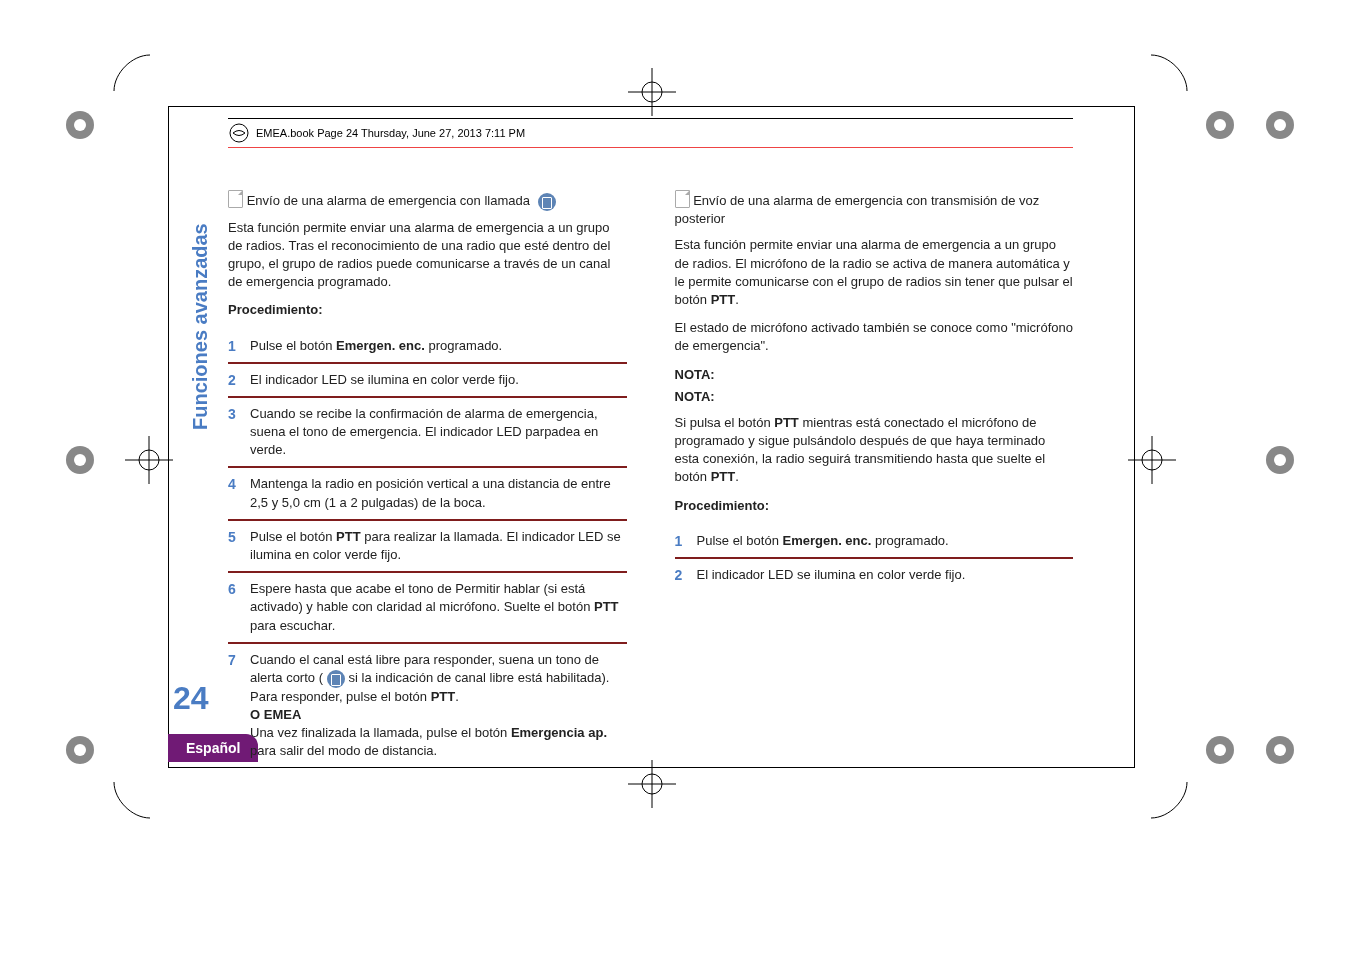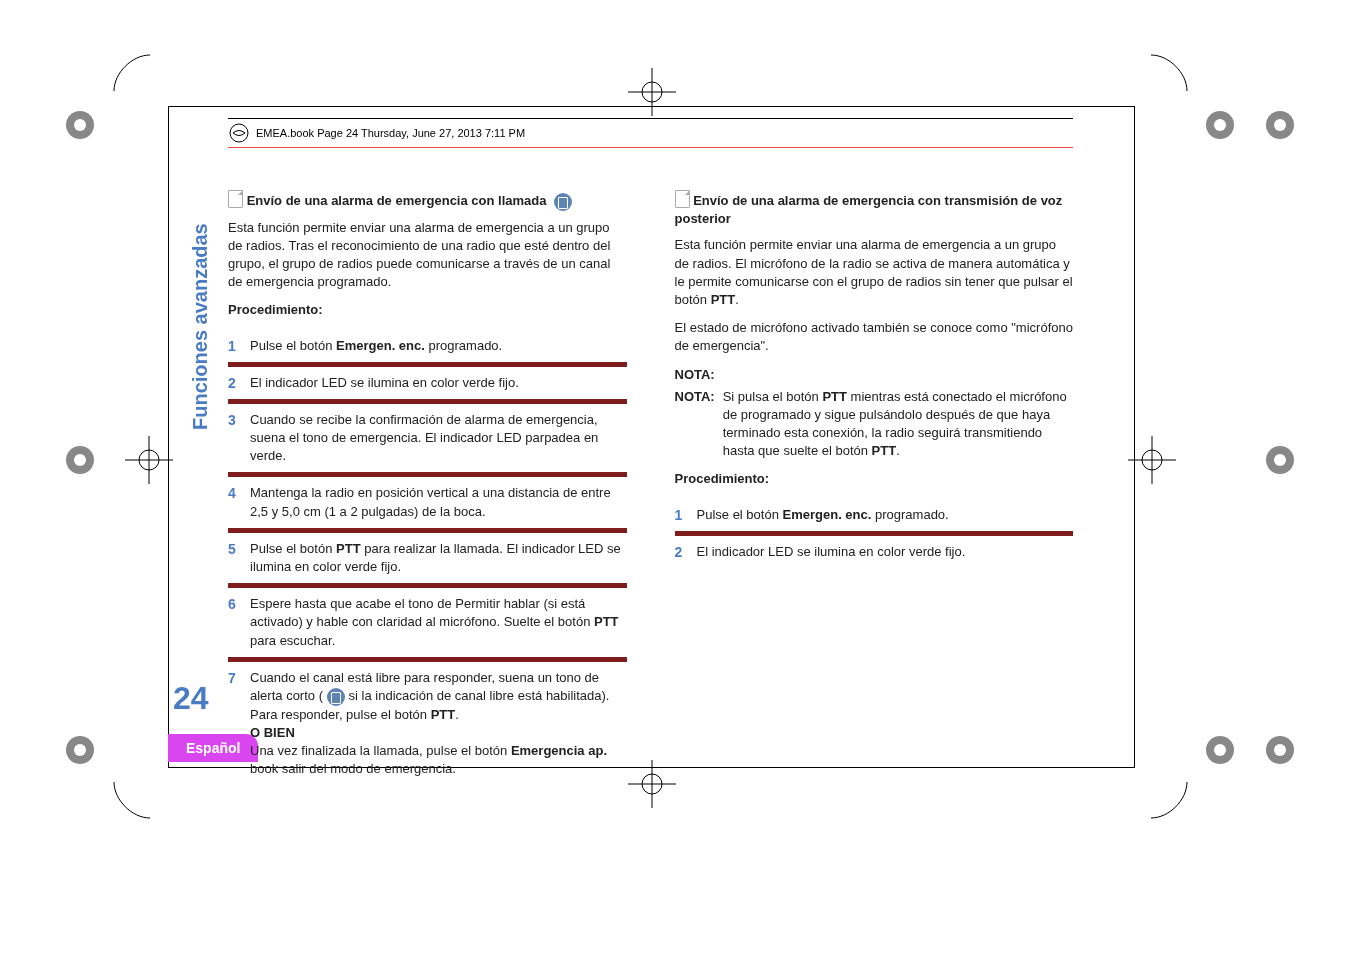--- a/index.html
+++ b/index.html
@@ -40,21 +40,21 @@
     top: 190px;
     width: 845px;
     display: flex;
     gap: 48px;
     font-size: 13px;
     color: #222;
     line-height: 1.4;
   }
   .col { flex: 1; }
   .hdg {
-    font-weight: bold;
+    font-weight: normal;
     margin: 0 0 8px 0;
   }
   .round-badge {
     display: inline-block;
     width: 18px;
     height: 18px;
     border-radius: 50%;
     background: #5d84b5;
     vertical-align: middle;
     position: relative;
@@ -73,33 +73,33 @@
   ol.proc {
     list-style: none;
     padding: 0;
     margin: 4px 0;
     counter-reset: step;
   }
   ol.proc li {
     counter-increment: step;
     padding: 7px 0 7px 22px;
     position: relative;
-    border-bottom: 5px solid #7f1d1d;
+    border-bottom: 2px solid #7f1d1d;
   }
   ol.proc li:last-child { border-bottom: none; }
   ol.proc li::before {
     content: counter(step);
     position: absolute;
     left: 0;
     top: 7px;
     color: #4a7cc3;
     font-weight: bold;
     font-size: 14px;
   }
-  .note-row { display: flex; gap: 8px; margin: 4px 0; }
+  .note-row { display: flex; gap: 8px; margin: 4px 0; flex-direction: column; }
   .note-label { font-weight: bold; white-space: nowrap; }
   .sidebar {
     position: absolute;
     left: 189px;
     top: 430px;
     transform: rotate(-90deg);
     transform-origin: left top;
     color: #4a7cc3;
     font-weight: bold;
     font-size: 20px;
@@ -112,21 +112,21 @@
     top: 680px;
     color: #4a7cc3;
     font-size: 32px;
     font-weight: bold;
     text-align: center;
   }
   .lang-tag {
     position: absolute;
     left: 168px;
     top: 734px;
-    background: #d946ef;
+    background: #701a75;
     color: #fff;
     font-weight: bold;
     font-size: 14px;
     padding: 6px 18px;
     border-radius: 0 12px 0 0;
   }
   .doc-icon {
     display: inline-block;
     width: 13px;
     height: 16px;
@@ -266,22 +266,22 @@
     <p class="proc-label"><span>Procedimiento</span>:</p>
     <ol class="proc">
       <li><span>Pulse el botón </span><strong>Emergen. enc.</strong><span> programado.</span></li>
       <li><span>El indicador LED se ilumina en color verde fijo.</span></li>
       <li><span>Cuando se recibe la confirmación de alarma de emergencia, suena el tono de emergencia. El indicador LED parpadea en verde.</span></li>
       <li><span>Mantenga la radio en posición vertical a una distancia de entre 2,5 y 5,0 cm (1 a 2 pulgadas) de la boca.</span></li>
       <li><span>Pulse el botón </span><strong>PTT</strong><span> para realizar la llamada. El indicador LED se ilumina en color verde fijo.</span></li>
       <li><span>Espere hasta que acabe el tono de Permitir hablar (si está activado) y hable con claridad al micrófono. Suelte el botón </span><strong>PTT</strong><span> para escuchar.</span></li>
       <li>
         <span>Cuando el canal está libre para responder, suena un tono de alerta corto (</span><span class="round-badge"></span><span> si la indicación de canal libre está habilitada). Para responder, pulse el botón </span><strong>PTT</strong><span>.</span><br>
-        <strong>O BIEN</strong><br>
-        <span>Una vez finalizada la llamada, pulse el botón </span><strong>Emergencia ap.</strong><span> book salir del modo de emergencia.</span>
+        <strong>O EMEA</strong><br>
+        <span>Una vez finalizada la llamada, pulse el botón </span><strong>Emergencia ap.</strong><span> para salir del modo de distancia.</span>
       </li>
     </ol>
   </div>
 
   <div class="col">
     <p class="hdg">
       <span class="doc-icon"></span>
       <span>Envío de una alarma de emergencia con transmisión de voz posterior</span>
     </p>
     <p><span>Esta función permite enviar una alarma de emergencia a un grupo de radios. El micrófono de la radio se activa de manera automática y le permite comunicarse con el grupo de radios sin tener que pulsar el botón </span><strong>PTT</strong><span>.</span></p>

